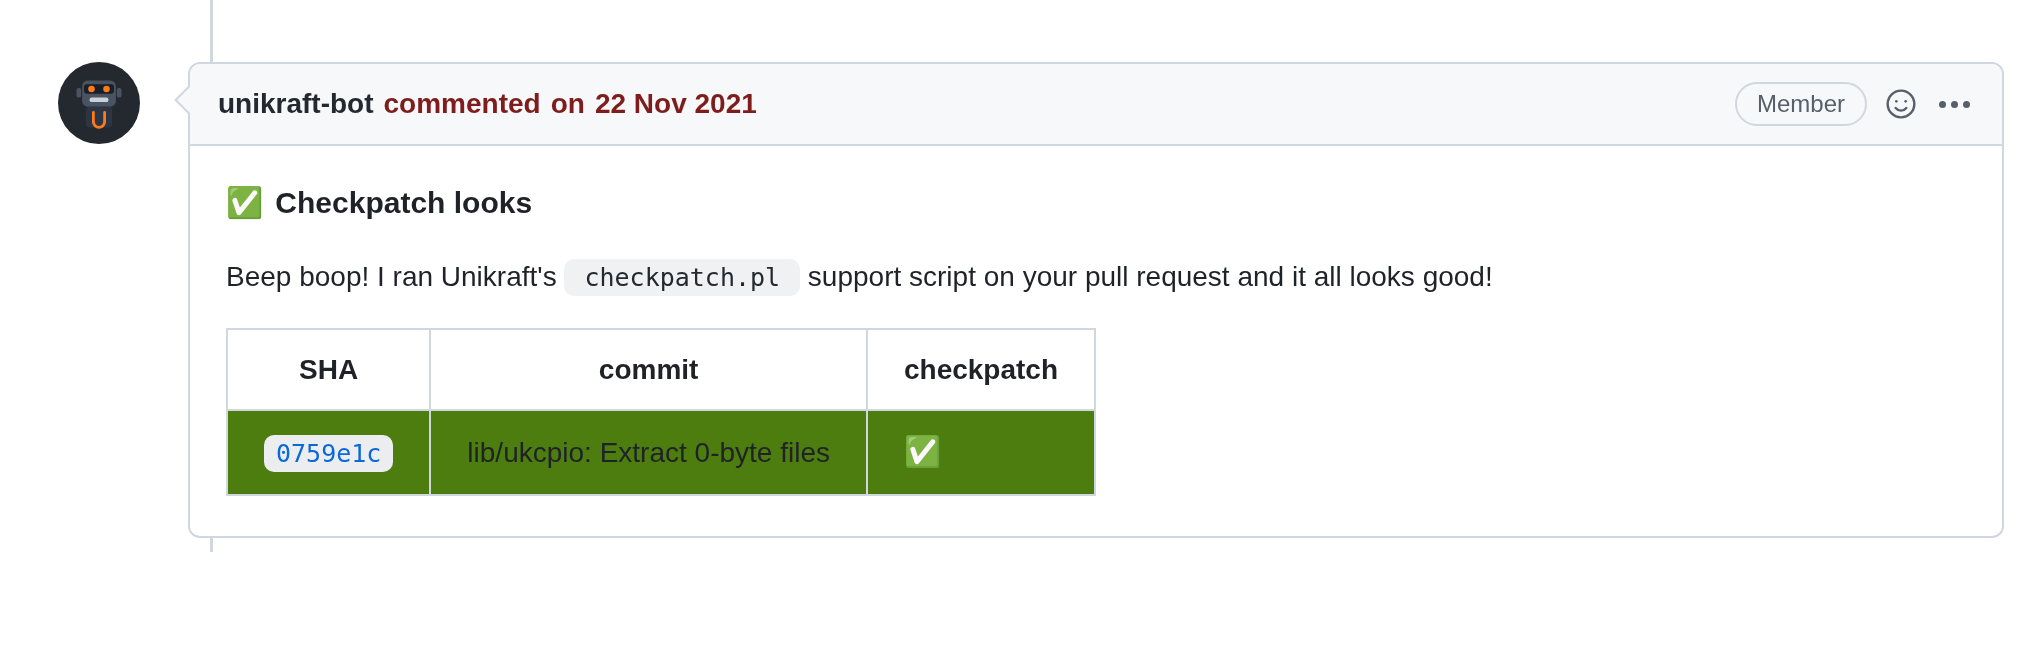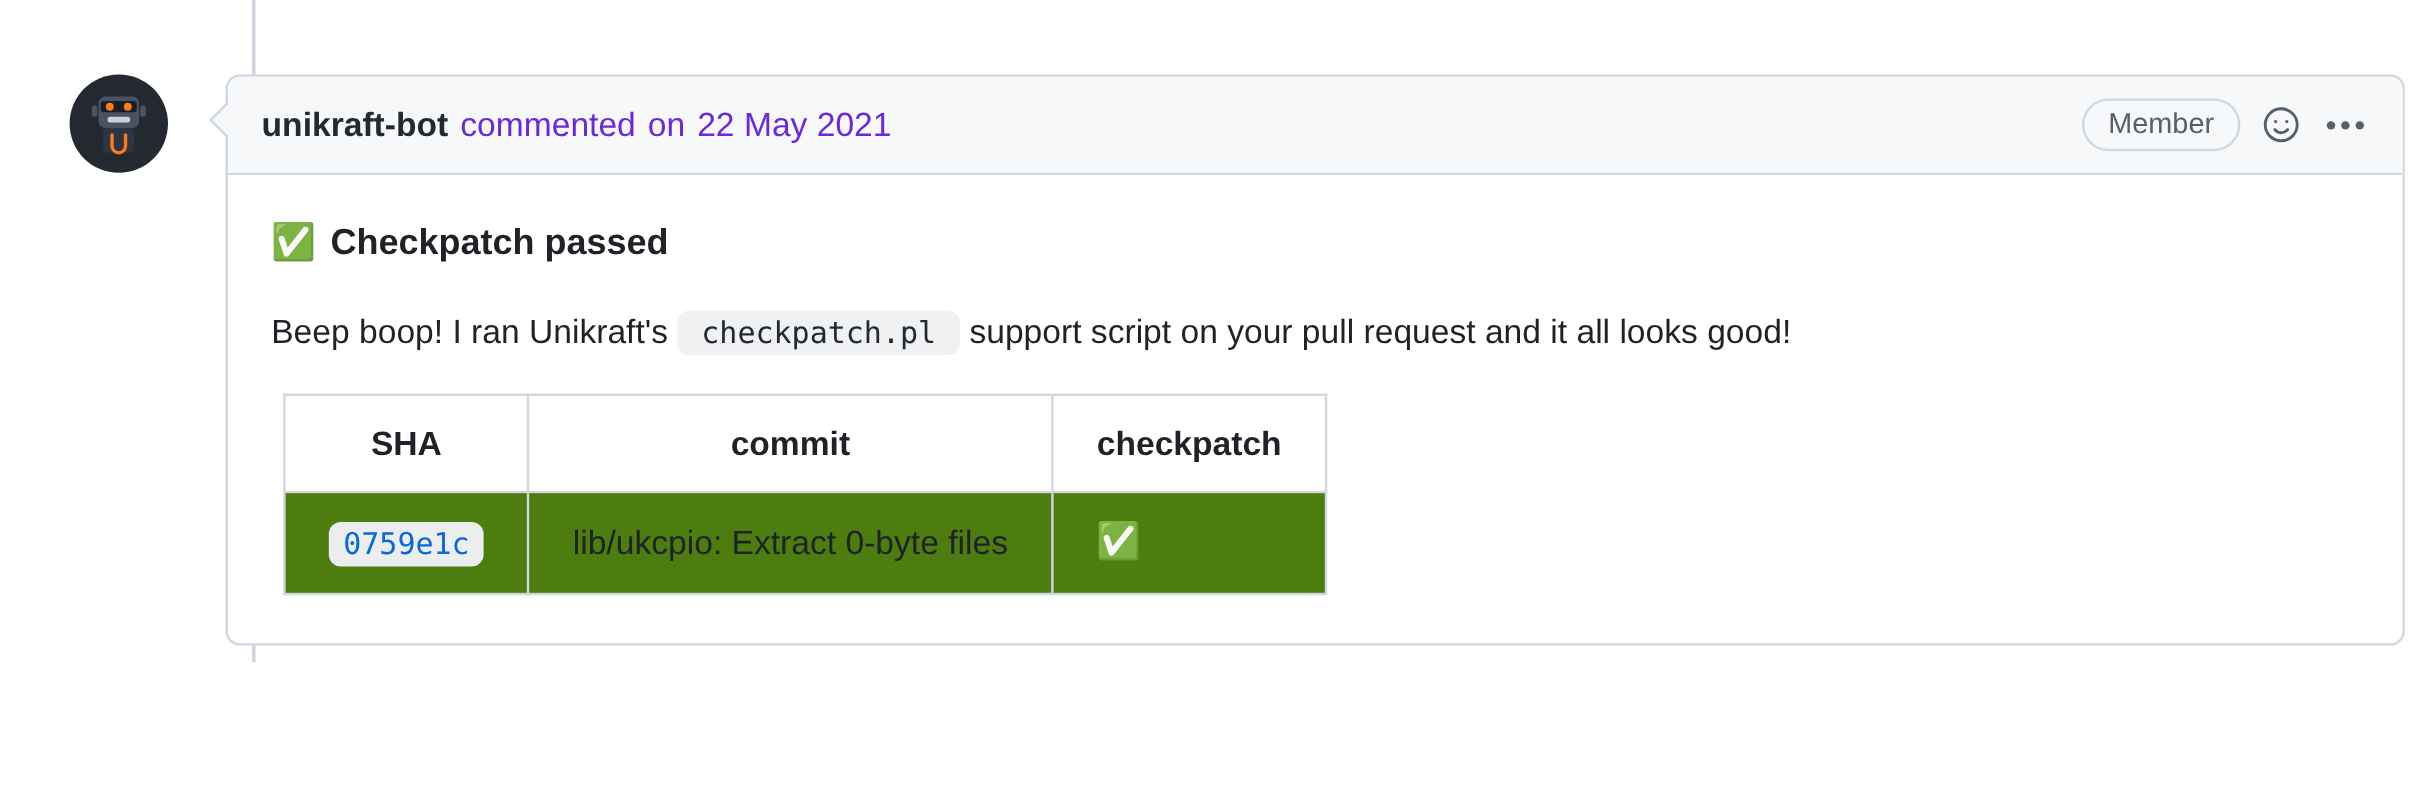--- a/index.html
+++ b/index.html
@@ -85,22 +85,22 @@
     display: flex;
     align-items: baseline;
     gap: 10px;
     font-size: 28px;
   }
   .username {
     font-weight: 600;
     color: #24292f;
   }
   .meta-text {
-    color: #6d28d9;
-    font-weight: 400;
+    color: #7f1d1d;
+    font-weight: 700;
   }
   .header-right {
     display: flex;
     align-items: center;
     gap: 18px;
   }
   .badge {
     border: 2px solid #d0d7de;
     border-radius: 40px;
     padding: 6px 20px;
@@ -139,21 +139,20 @@
     background: #eff1f3;
     padding: 4px 20px;
     border-radius: 10px;
     font-size: 25px;
     color: #24292f;
   }
   table.results {
     border-collapse: collapse;
     font-size: 28px;
     border: 2px solid #a16207;
-    margin-left: 10px;
   }
   table.results th, table.results td {
     border: 2px solid #d0d7de;
     padding: 18px 36px;
     text-align: center;
     vertical-align: middle;
   }
   table.results th {
     font-weight: 600;
     background: #ffffff;
@@ -194,21 +193,21 @@
   </div>
 
   <div class="comment-box">
     <div class="comment-pointer"></div>
 
     <div class="comment-header">
       <div class="header-left">
         <span class="username">unikraft-bot</span>
         <span class="meta-text">commented</span>
         <span class="meta-text">on</span>
-        <span class="meta-text">22 May 2021</span>
+        <span class="meta-text">22 Nov 2021</span>
       </div>
       <div class="header-right">
         <span class="badge">Member</span>
         <span class="icon-btn">
           <svg viewBox="0 0 24 24" fill="none" stroke="#57606a" stroke-width="1.8">
             <circle cx="12" cy="12" r="10"></circle>
             <circle cx="8.5" cy="10" r="1" fill="#57606a" stroke="none"></circle>
             <circle cx="15.5" cy="10" r="1" fill="#57606a" stroke="none"></circle>
             <path d="M8 15c1 1.2 2.4 2 4 2s3-0.8 4-2" stroke-linecap="round"></path>
           </svg>
@@ -217,21 +216,21 @@
           <span></span>
           <span></span>
           <span></span>
         </span>
       </div>
     </div>
 
     <div class="comment-body">
       <div class="heading">
         <span class="check-emoji">✅</span>
-        <span>Checkpatch passed</span>
+        <span>Checkpatch looks</span>
       </div>
 
       <div class="para">
         <span>Beep boop! I ran Unikraft's </span><code class="code-chip">checkpatch.pl</code><span> support script on your pull request and it all looks good!</span>
       </div>
 
       <table class="results">
         <thead>
           <tr>
             <th>SHA</th>

